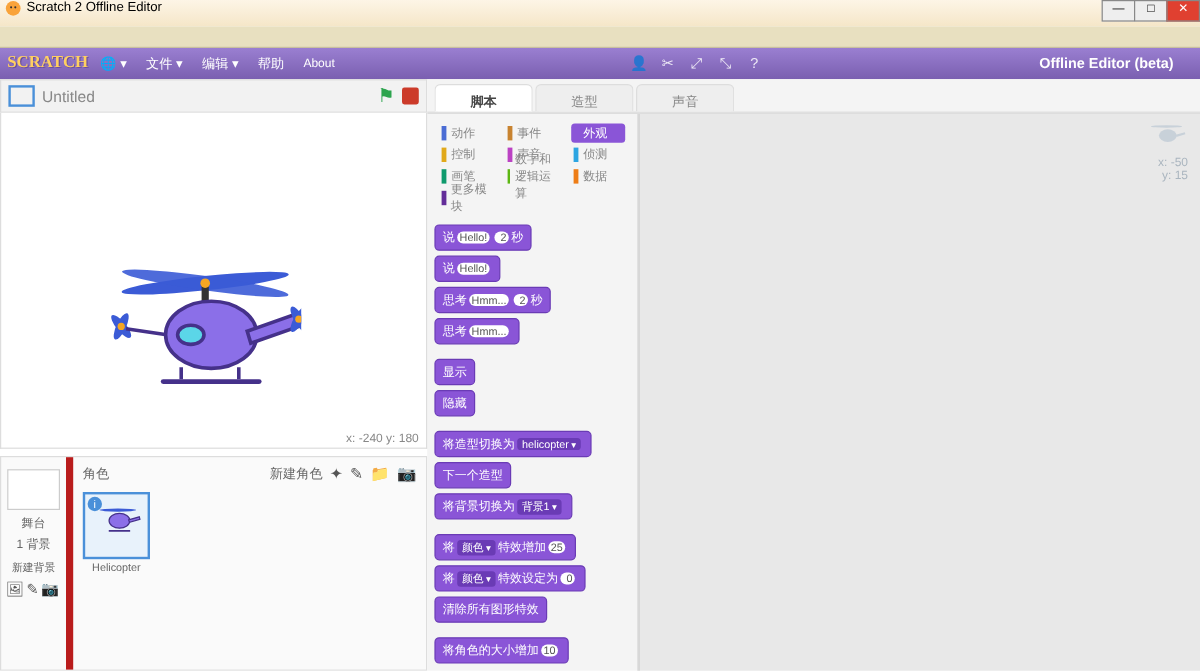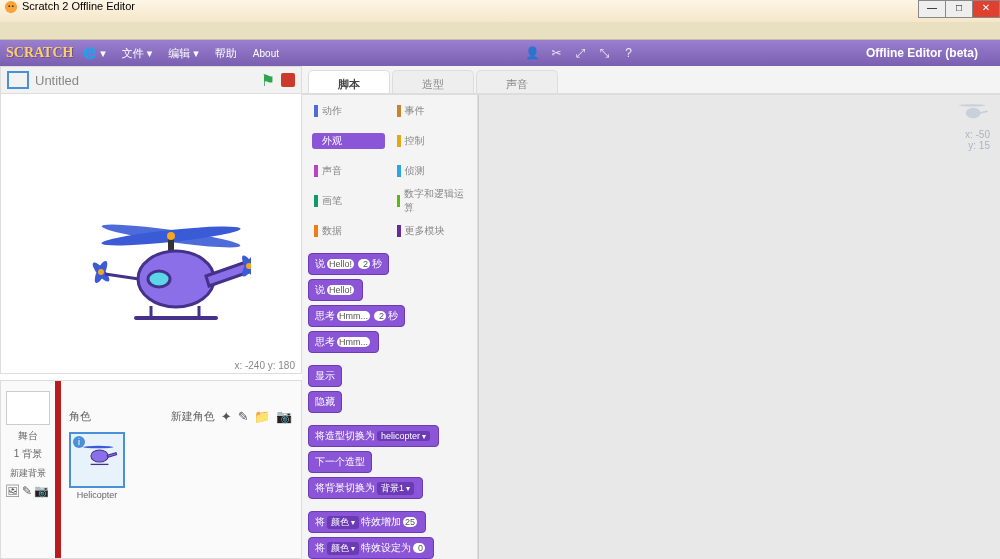--- a/index.html
+++ b/index.html
@@ -16,59 +16,59 @@
 .menubar { height:26px; background:linear-gradient(#9a7fd1,#7a5fb0); display:flex; align-items:center; color:#fff; font-size:12px; padding:0 6px;}
 .logo { font-family: "Comic Sans MS", cursive; font-weight:bold; color:#ffd060; font-size:14px; margin-right:10px; text-shadow:1px 1px 0 #6a4f9f;}
 .menubar .mitem { margin-right:16px; cursor:pointer; font-size:11px;}
 .menubar .mitem.small { font-size:10px;}
 .menubar .spacer { flex:1; }
 .menubar .iconbtn { width:24px; text-align:center; color:#fff; opacity:.85;}
 .menubar .right { font-size:12px; font-weight:bold; margin-right:16px;}
 
 .workspace { display:flex; height:calc(559px - 22px - 18px - 26px); }
 
-.leftcol { width:302px; display:flex; flex-direction:column; }
+.leftcol { width:356px; display:flex; flex-direction:column; }
 
 .stagebar { height:28px; background:#f2f2f2; border:1px solid #ddd; display:flex; align-items:center; padding:0 6px;}
 .viewbox { width:22px; height:18px; border:2px solid #4a90d9; margin-right:6px;}
 .stagebar .title { color:#888; font-size:13px;}
 .stagebar .flag { margin-left:auto; color:#2da44e; font-size:16px; margin-right:6px;}
 .stagebar .stopsign { width:14px; height:14px; background:#cc3b2a; border-radius:2px;}
 
 .stage { height:280px; border:1px solid #ddd; border-top:none; position:relative; background:#fff;}
 .stage .coords { position:absolute; right:6px; bottom:2px; font-size:10px; color:#888;}
 
 .heli { position:absolute; left:80px; top:130px; }
 
 .spritearea { flex:1; border:1px solid #ddd; margin-top:6px; display:flex; background:#fafafa;}
 .stagecol { width:60px; border-right:6px solid #b91c1c; font-size:10px; color:#666; text-align:center; padding-top:10px;}
 .stagecol .sthumb { width:44px; height:34px; background:#fff; border:1px solid #ccc; margin:0 auto 4px;}
 .stagecol .slabel { margin-bottom:4px;}
 .stagecol .nb { margin:6px 0 4px; font-size:9px;}
 .stagecol .icons { font-size:12px; color:#555; letter-spacing:2px;}
 
 .spritelist { flex:1; padding:6px 8px; position:relative;}
-.spritelist .hdr { display:flex; font-size:11px; color:#666; align-items:center;margin-top:22px;}
+.spritelist .hdr { display:flex; font-size:11px; color:#666; align-items:center;}
 .spritelist .hdr .lab { flex:1;}
 .spritelist .hdr .tool { margin-left:6px; font-size:13px; color:#555;}
 .spritethumb { width:56px; height:56px; border:2px solid #4a90d9; background:#e8f2fb; margin-top:8px; position:relative; text-align:center;}
 .spritethumb .info { position:absolute; left:2px; top:2px; width:12px; height:12px; background:#4a90d9; border-radius:50%; color:#fff; font-size:9px; line-height:12px;}
 .spritethumb .mini { margin-top:8px;}
 .spritethumb .cap { position:absolute; bottom:-14px; left:0; right:0; font-size:9px; color:#666;}
 
 .rightcol { flex:1; display:flex; flex-direction:column;}
 
 .stabs { height:28px; background:#f4f4f4; border-bottom:1px solid #ddd; display:flex; padding-left:6px;}
 .stab { padding:6px 29px; font-size:11px; color:#888; border:1px solid #ddd; border-bottom:none; background:#eee; border-radius:5px 5px 0 0; margin-right:2px; margin-top:4px;}
 .stab.act { background:#fff; color:#444; font-weight:bold;}
 
 .scriptrow { flex:1; display:flex; border-top:1px solid #ddd;}
 
 .palette { width:176px; background:#f4f4f4; border-right:1px solid #ddd; overflow:hidden;}
-.catgrid { display:grid; grid-template-columns:1fr 1fr; gap:14px 10px; padding:8px 10px; font-size:10px; color:#888;}
+.catgrid { display:grid; grid-template-columns:1fr 1fr 1fr; gap:2px 10px; padding:8px 10px; font-size:10px; color:#888;}
 .cat { display:flex; align-items:center; height:16px; padding-left:2px;}
 .cat .bar { width:4px; height:12px; margin-right:4px;}
 .cat.sel { background:#8a55d7; color:#fff; border-radius:3px; padding-right:6px;}
 
 .blocks { padding:6px; }
 .blk { background:#8a55d7; color:#fff; font-size:10px; border-radius:4px; padding:3px 6px; margin-bottom:4px; display:inline-flex; align-items:center; white-space:nowrap; border:1px solid #6a3bb5; }
 .gap { height:8px; }
 .arg { background:#fff; color:#555; border-radius:8px; padding:0 2px; margin:0 2px; font-size:9px; min-width:12px; text-align:right;}
 .argm { background:#6a3bb5; color:#fff; border-radius:3px; padding:0 4px; margin:0 2px; font-size:9px;}
 .dd::after{content:"▾"; font-size:8px; margin-left:2px;}

